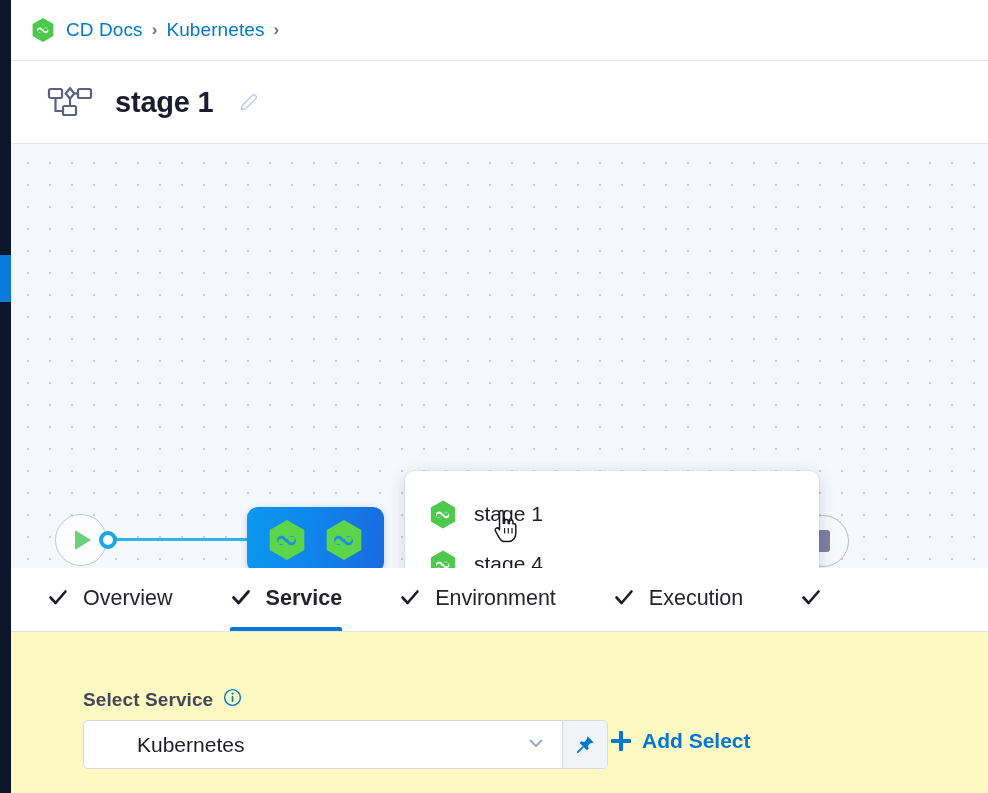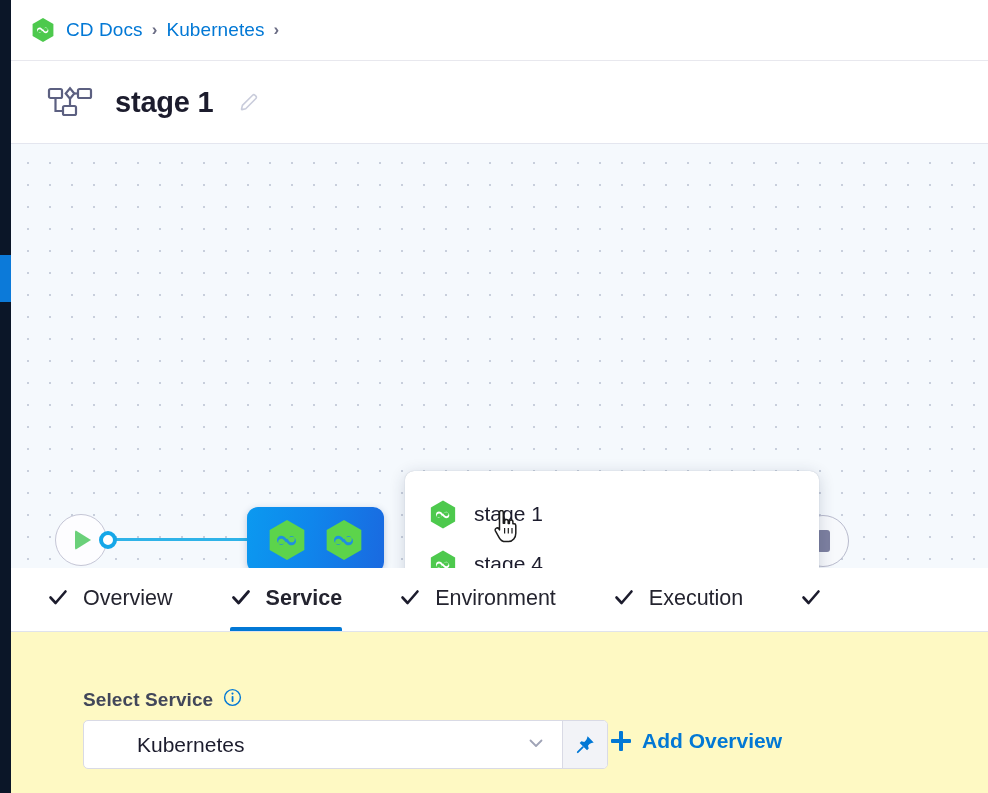--- a/index.html
+++ b/index.html
@@ -348,17 +348,17 @@
       <div class="pin-box">
         <svg viewBox="0 0 22 22" width="21" height="21">
           <path d="M13.2 2.4 L19.6 8.8 L17.3 9.4 C16.5 9.6 15.8 10 15.2 10.6 L13.6 12.2 L14.4 15.2 L12.6 17 L4.9 9.3 L6.7 7.5 L9.7 8.3 L11.3 6.7 C11.9 6.1 12.3 5.4 12.5 4.6 Z" fill="#0278d5"></path>
           <path d="M8.2 13.8 L2.9 19.1" stroke="#0278d5" stroke-width="1.9" stroke-linecap="round"></path>
         </svg>
       </div>
     </div>
 
     <div class="add-service-btn">
       <span class="plus-glyph"></span>
-      <span class="add-service-label">Add Overview</span>
+      <span class="add-service-label">Add Select</span>
     </div>
   </div>
 
 </div>
 
 </body></html>

